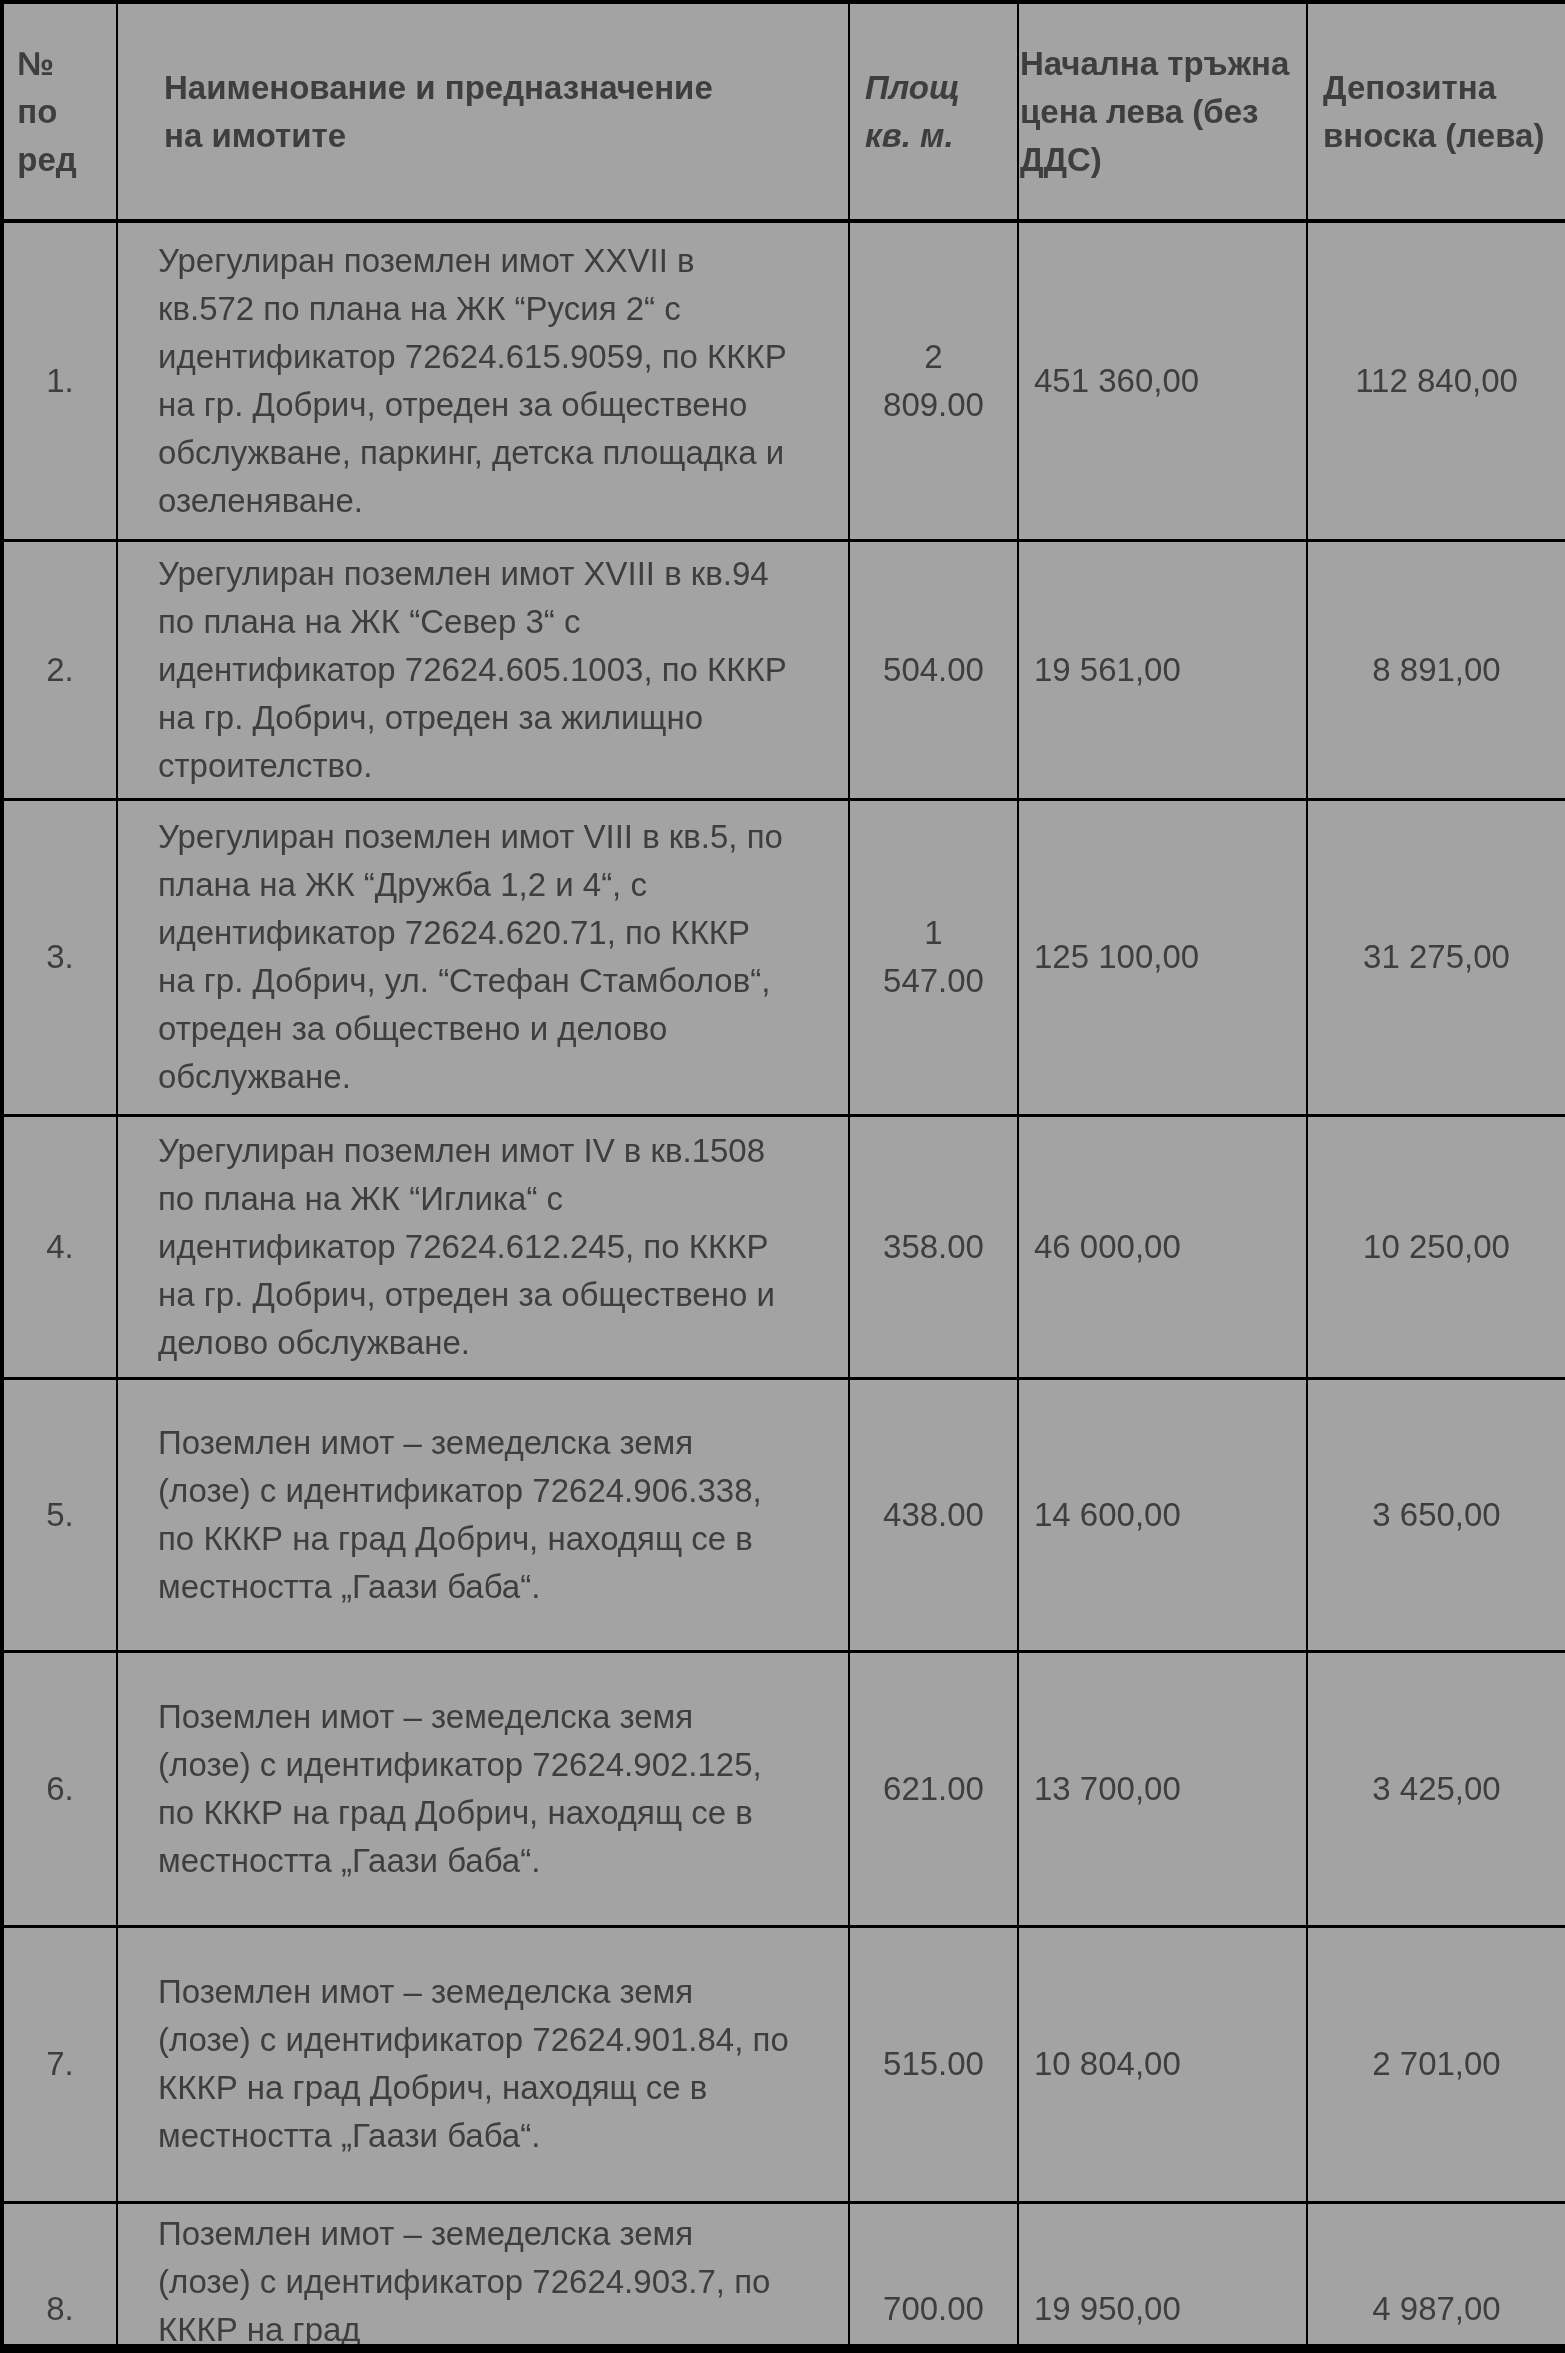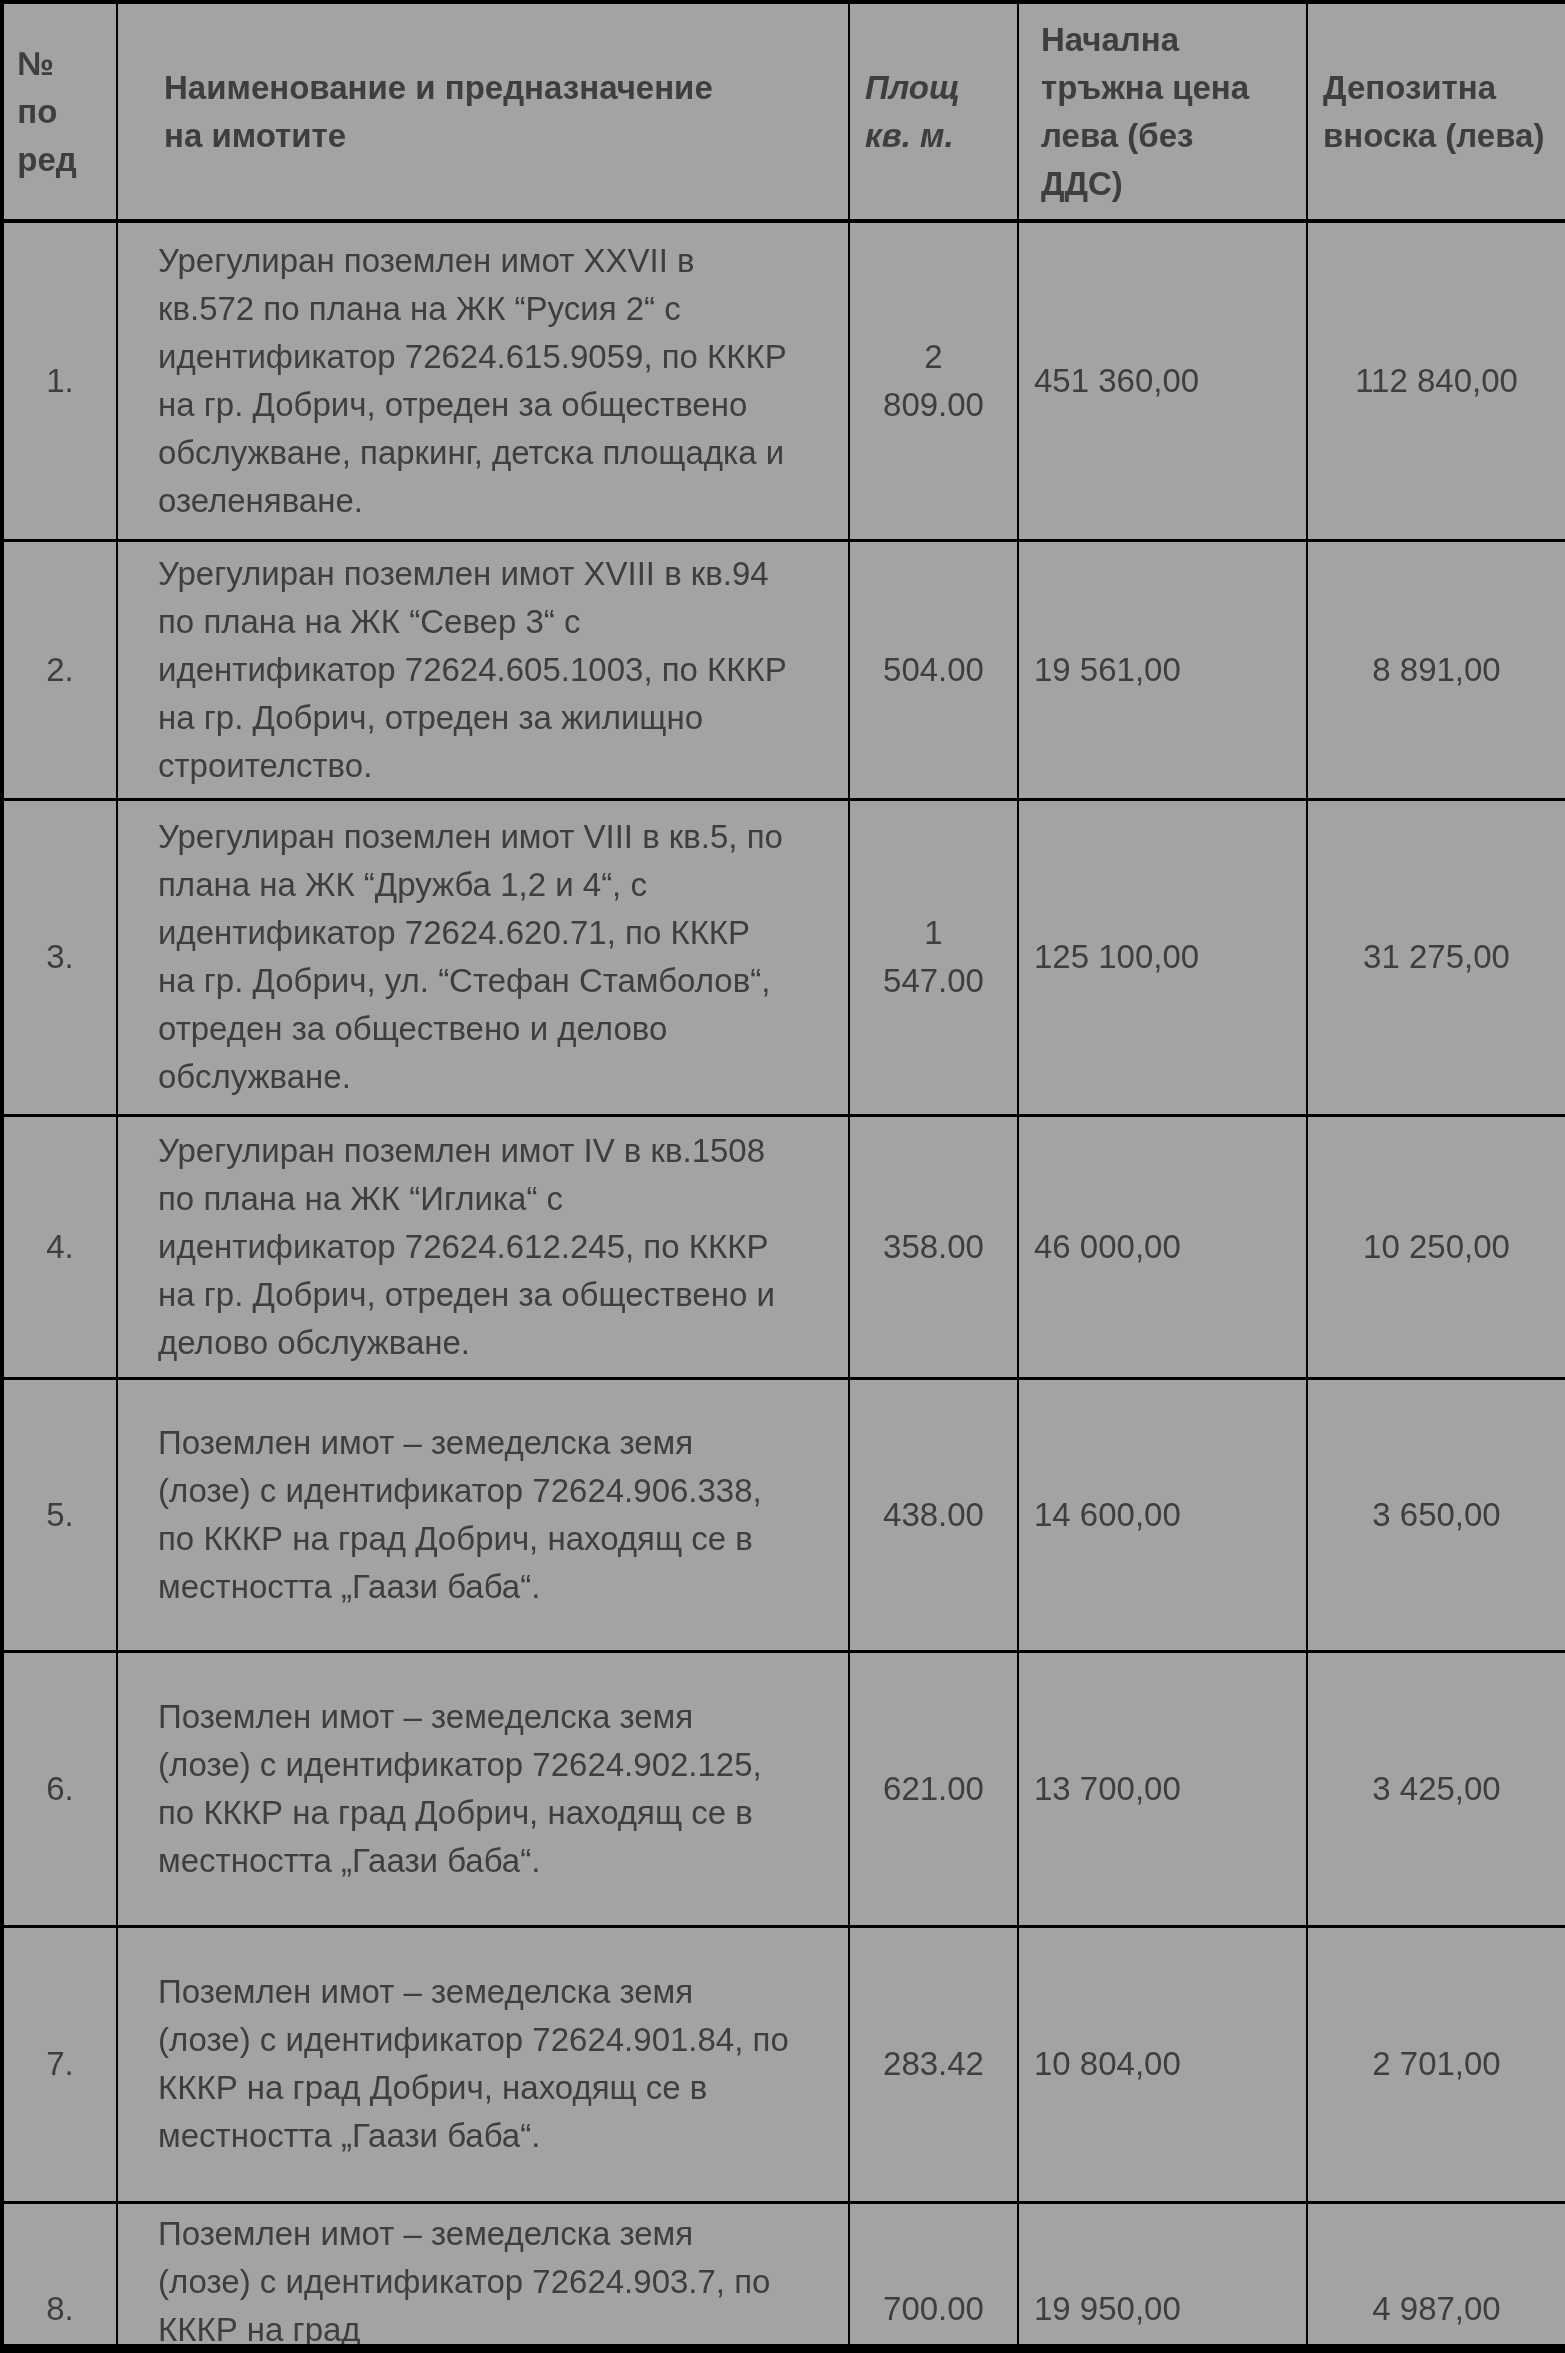--- a/index.html
+++ b/index.html
@@ -30,21 +30,21 @@
     overflow:hidden;
   }
   table.props tbody td{border-top-width:3.3px;border-bottom-width:3.3px;}
   table.props thead th{border-bottom:4.1px solid #000;font-weight:bold;text-align:left;}
   
   .h-num{padding:0 8.3px 0 13.3px;}
   .h-num .narrow{display:inline-block;max-width:48px;}
   .h-name{padding:0 16.6px 0 46px;}
   .h-name .narrow{display:inline-block;max-width:596px;}
   .h-area{padding:0 8.3px 0 15px;font-style:italic;}
-  .h-price{padding:0 22px;text-align:justify;}
+  .h-price{padding:0 1px;text-align:justify;}
   .h-deposit{padding:0 8.3px 0 15px;}
   
   .c-num{text-align:center;padding:0 6.6px;}
   .c-name{text-align:left;padding:0 58px 0 40px;}
   .c-area{text-align:center;padding:0 21.5px;}
   .c-price{padding:0 15px;}
   .c-deposit{text-align:center;padding:0 16.6px;}
   tr.row-8 td.c-name{vertical-align:top;padding-top:6.6px;}
   .scan-bottom{
     position:absolute;
@@ -113,21 +113,21 @@
       <tr style="height:275px">
         <td class="c-num">6.</td>
         <td class="c-name">Поземлен имот – земеделска земя (лозе) с идентификатор 72624.902.125, по КККР на град Добрич, находящ се в местността „Гаази баба“.</td>
         <td class="c-area">621.00</td>
         <td class="c-price">13 700,00</td>
         <td class="c-deposit">3 425,00</td>
       </tr>
       <tr style="height:276px">
         <td class="c-num">7.</td>
         <td class="c-name">Поземлен имот – земеделска земя (лозе) с идентификатор 72624.901.84, по КККР на град Добрич, находящ се в местността „Гаази баба“.</td>
-        <td class="c-area">283.42</td>
+        <td class="c-area">515.00</td>
         <td class="c-price">10 804,00</td>
         <td class="c-deposit">2 701,00</td>
       </tr>
       <tr style="height:215px" class="row-8">
         <td class="c-num">8.</td>
         <td class="c-name">Поземлен имот – земеделска земя (лозе) с идентификатор 72624.903.7, по КККР на град</td>
         <td class="c-area">700.00</td>
         <td class="c-price">19 950,00</td>
         <td class="c-deposit">4 987,00</td>
       </tr>

